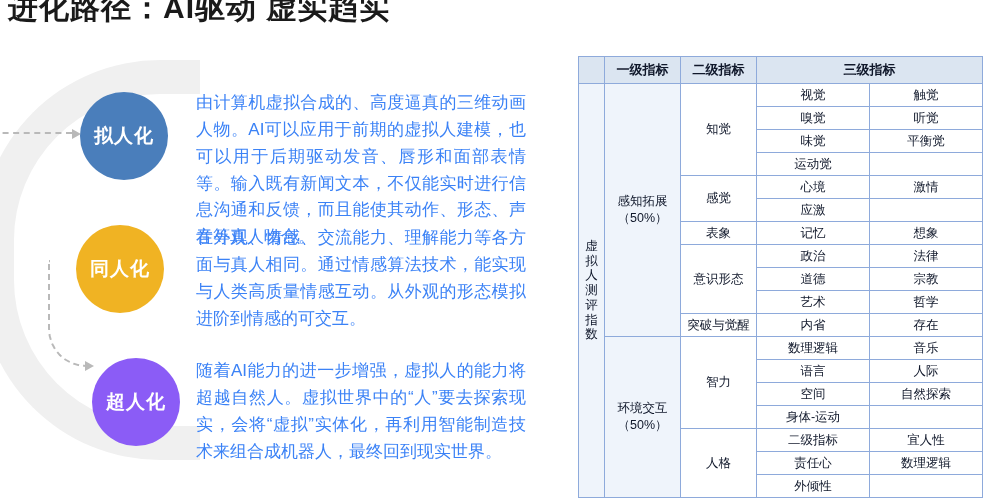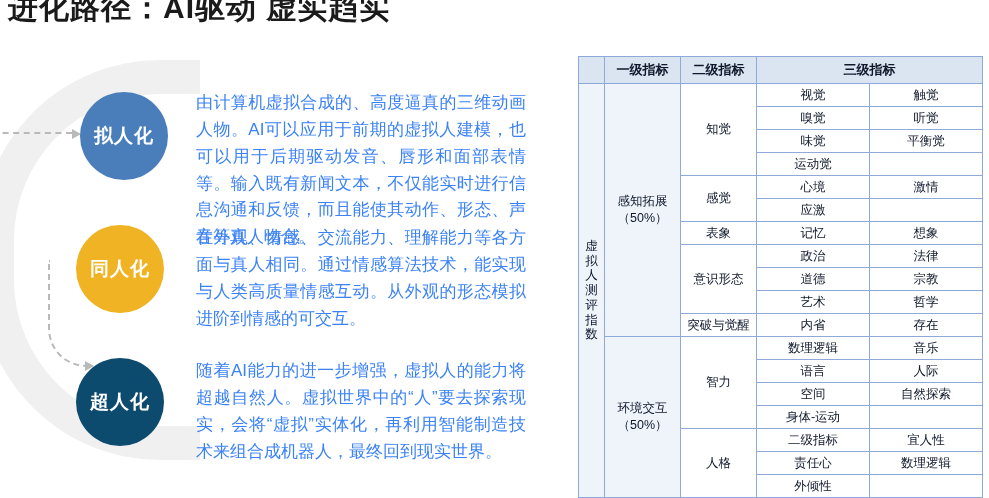--- a/index.html
+++ b/index.html
@@ -96,21 +96,21 @@
     font-size: 19px;
     font-weight: bold;
     display: flex;
     align-items: center;
     justify-content: center;
     z-index: 2;
     letter-spacing: 1px;
   }
   .node-0 { left: 80px; top: 32px;  background: #4a7ebb; }
   .node-1 { left: 76px; top: 165px; background: #f0b323; }
-  .node-2 { left: 76px; top: 298px; background: #0c4a6e; }
+  .node-2 { left: 92px; top: 298px; background: #8b5cf6; }
 
   .node-text {
     position: absolute;
     left: 196px;
     width: 330px;
     font-size: 17px;
     line-height: 1.58;
     color: #3b82f6;
     text-align: justify;
     z-index: 2;

